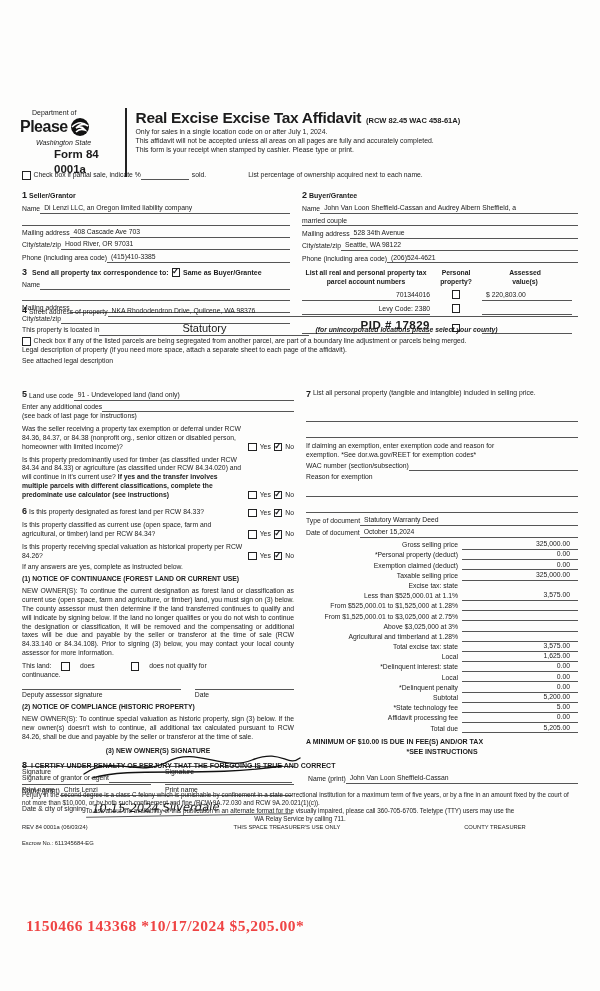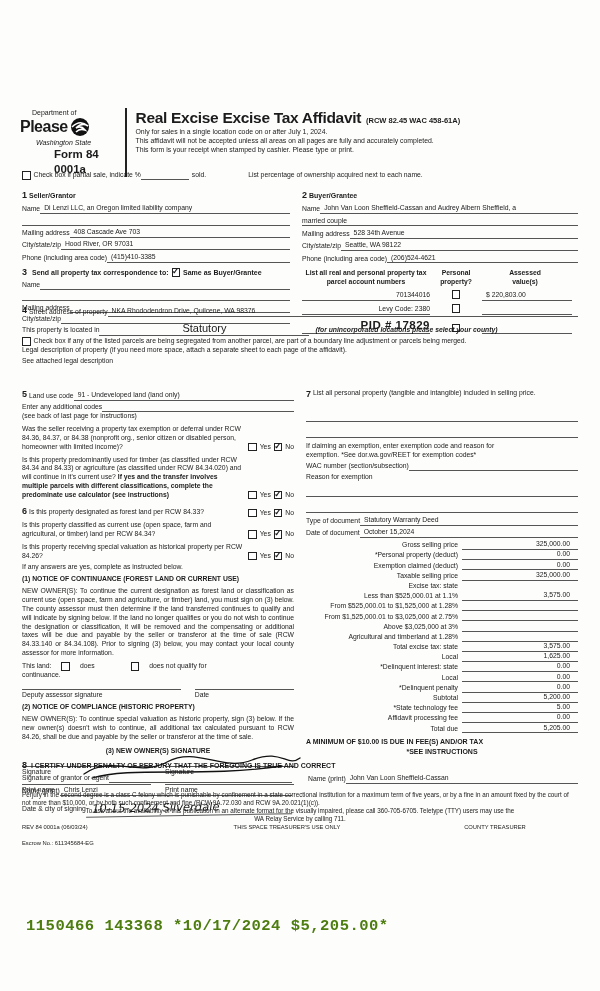--- a/index.html
+++ b/index.html
@@ -73,22 +73,22 @@
   .hand{font-family:"DejaVu Sans",sans-serif;font-style:italic;font-size:11.5px;
         white-space:nowrap;position:relative;top:2px;transform:rotate(-1deg);padding:0 6px;}
   .hand.sm{font-size:10.5px;}
   .scribble{position:absolute;pointer-events:none;}
   .perjury{position:absolute;top:791px;left:22px;width:556px;font-size:6.3px;text-align:center;line-height:1.28;}
   .footrow{position:absolute;top:806px;left:22px;width:556px;display:flex;font-size:5.8px;}
   .fr1{width:140px;}
   .fr2{width:250px;text-align:center;}
   .fr3{flex:1;text-align:center;}
   .escrow{position:absolute;top:821px;left:22px;font-size:5.8px;}
-  .stamp{position:absolute;top:916px;left:26px;font-family:Liberation Mono, monospace;
-         font-weight:bold;font-size:15.5px;letter-spacing:0.5px;color:#4d7c0f;}
+  .stamp{position:absolute;top:916px;left:26px;font-family:Liberation Serif, serif;
+         font-weight:bold;font-size:15.5px;letter-spacing:0.5px;color:#ef4444;}
   .gap2{height:2px;}.gap4{height:4px;}
   .blank{min-height:8px;}
 </style>
 </head>
 <body>
 
 <div class="sheet">
 
   <div class="hdr">
     <div class="logo">

